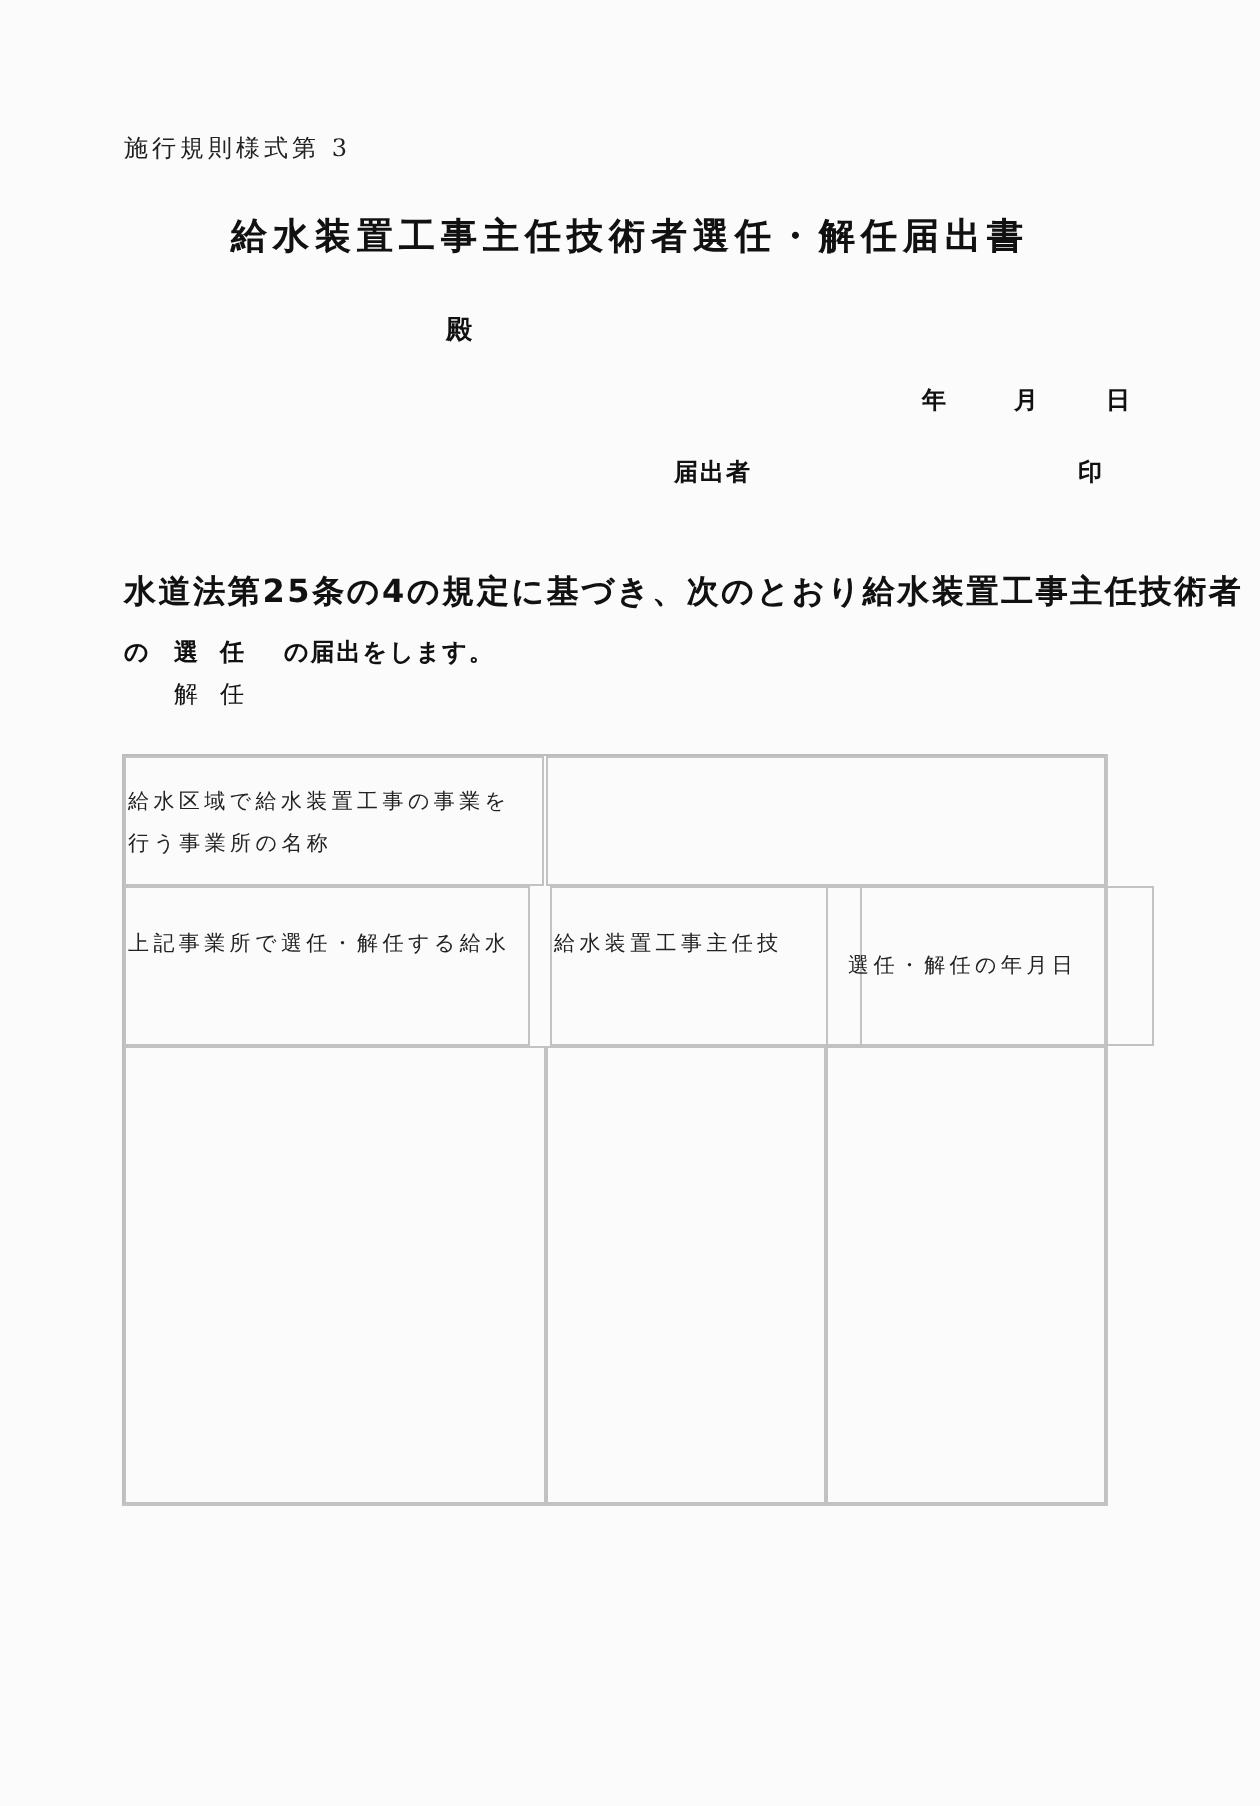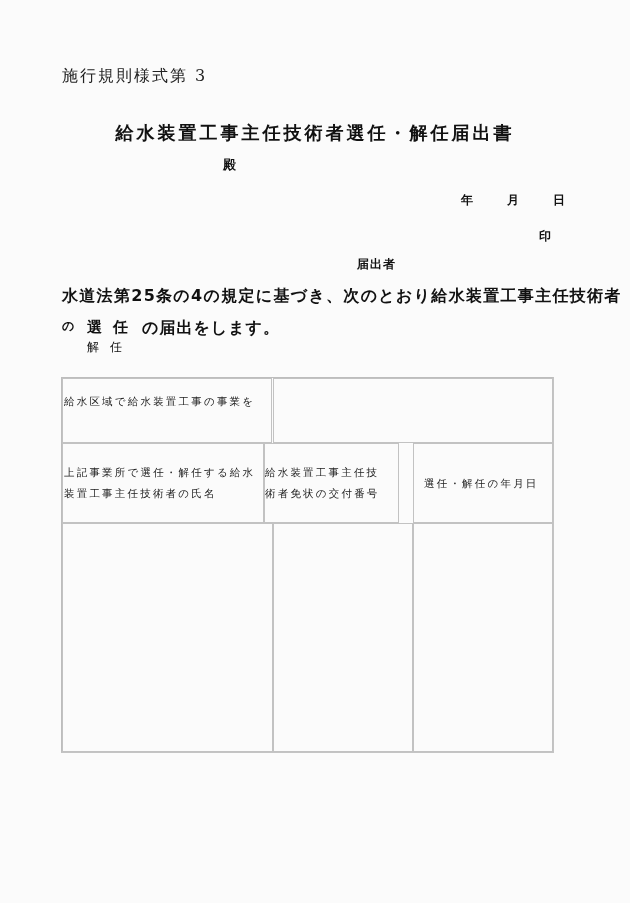--- a/index.html
+++ b/index.html
@@ -10,53 +10,53 @@
     }
     body {
       position: relative;
       font-family: "DejaVu Sans", "Liberation Sans", sans-serif;
       color: #111;
     }
     .abs { position: absolute; white-space: nowrap; }
     .form-number {
       left: 62px; top: 66px;
       font-family: "DejaVu Serif", "Liberation Serif", serif;
-      font-size: 16px; letter-spacing: 2px; color: #222;
+      font-size: 12px; letter-spacing: 2px; color: #222;
     }
     .title {
       left: 0; width: 630px; top: 106px; text-align: center;
-      font-size: 18px; font-weight: bold; letter-spacing: 3px; margin-top: 15px;
+      font-size: 18px; font-weight: bold; letter-spacing: 3px;
     }
     .addressee-honorific {
       left: 223px; top: 156px; font-size: 13px; font-weight: bold;
     }
     .date-row { top: 192px; font-size: 12px; font-weight: bold; }
     .date-year { left: 461px; }
     .date-month { left: 507px; }
     .date-day { left: 553px; }
     .applicant-label {
-      left: 357px; top: 228px; font-size: 12px; font-weight: bold; letter-spacing: 1px; margin-top: 28px;
+      left: 337px; top: 228px; font-size: 12px; font-weight: bold; letter-spacing: 1px;
     }
     .seal-mark {
       left: 539px; top: 228px; font-size: 12px; font-weight: bold;
     }
     .body-line1 {
       left: 62px; top: 286px; font-size: 16px; font-weight: bold; letter-spacing: 1.3px;
     }
     .body-line2-prefix {
       left: 62px; top: 318px; font-size: 12px; font-weight: bold;
     }
     .choice-appoint {
-      left: 87px; top: 318px; font-size: 15px; font-weight: bold; letter-spacing: 11px;
+      left: 87px; top: 318px; font-size: 12px; font-weight: bold; letter-spacing: 11px;
     }
     .choice-dismiss {
       left: 87px; top: 339px; font-size: 12px; font-weight: normal; letter-spacing: 11px;
     }
     .body-line2-suffix {
-      left: 142px; top: 318px; font-size: 16px; font-weight: bold; letter-spacing: 1px;
+      left: 142px; top: 318px; font-size: 12px; font-weight: bold; letter-spacing: 1px;
     }
 
     
     .form-table {
       position: absolute;
       left: 61px; top: 377px;
       width: 493px; height: 376px;
       border: 1px solid #bdbdbd;
       border-bottom: 2px solid #c4c4c4;
       border-right: 2px solid #c4c4c4;
@@ -69,23 +69,23 @@
       line-height: 21px;
       color: #222;
     }
     .cell-text { position: absolute; }
     .r1c1 { left: 0; top: 0; width: 210px; height: 65px; }
     .r1c1 .cell-text { left: 1px; top: 12px; }
     .r1c2 { left: 211px; top: 0; width: 280px; height: 65px; }
 
     .r2c1 { left: 0; top: 65px; width: 203px; height: 80px; }
     .r2c1 .cell-text { left: 1px; top: 18px; }
-    .r2c2 { left: 201px; top: 65px; width: 136px; height: 80px; }
+    .r2c2 { left: 213px; top: 65px; width: 156px; height: 80px; }
     .r2c2 .cell-text { left: 1px; top: 18px; }
-    .r2c3 { left: 351px; top: 65px; width: 140px; height: 80px; }
+    .r2c3 { left: 351px; top: 65px; width: 164px; height: 80px; }
     .r2c3 .cell-text { left: 10px; top: 29px; }
 
     .r3c1 { left: 0; top: 145px; width: 211px; height: 229px; }
     .r3c2 { left: 211px; top: 145px; width: 140px; height: 229px; }
     .r3c3 { left: 351px; top: 145px; width: 140px; height: 229px; }
   </style>
 </head>
 <body>
 
 <div class="abs form-number">施行規則様式第 3</div>
@@ -104,36 +104,35 @@
 <div class="abs body-line1">水道法第25条の4の規定に基づき、次のとおり給水装置工事主任技術者</div>
 <div class="abs body-line2-prefix">の</div>
 <div class="abs choice-appoint">選任</div>
 <div class="abs choice-dismiss">解任</div>
 <div class="abs body-line2-suffix">の届出をします。</div>
 
 <div class="form-table">
   <div class="cell r1c1">
     <div class="cell-text">
       <div>給水区域で給水装置工事の事業を</div>
+      <div>行う事業所の名称</div>
     </div>
   </div>
   <div class="cell r1c2">
     <div class="cell-text"></div>
   </div>
 
   <div class="cell r2c1">
     <div class="cell-text">
       <div>上記事業所で選任・解任する給水</div>
-      <div>装置工事主任技術者の氏名</div>
     </div>
   </div>
   <div class="cell r2c2">
     <div class="cell-text">
       <div>給水装置工事主任技</div>
-      <div>術者免状の交付番号</div>
     </div>
   </div>
   <div class="cell r2c3">
     <div class="cell-text">選任・解任の年月日</div>
   </div>
 
   <div class="cell r3c1">
     <div class="cell-text"></div>
   </div>
   <div class="cell r3c2">

